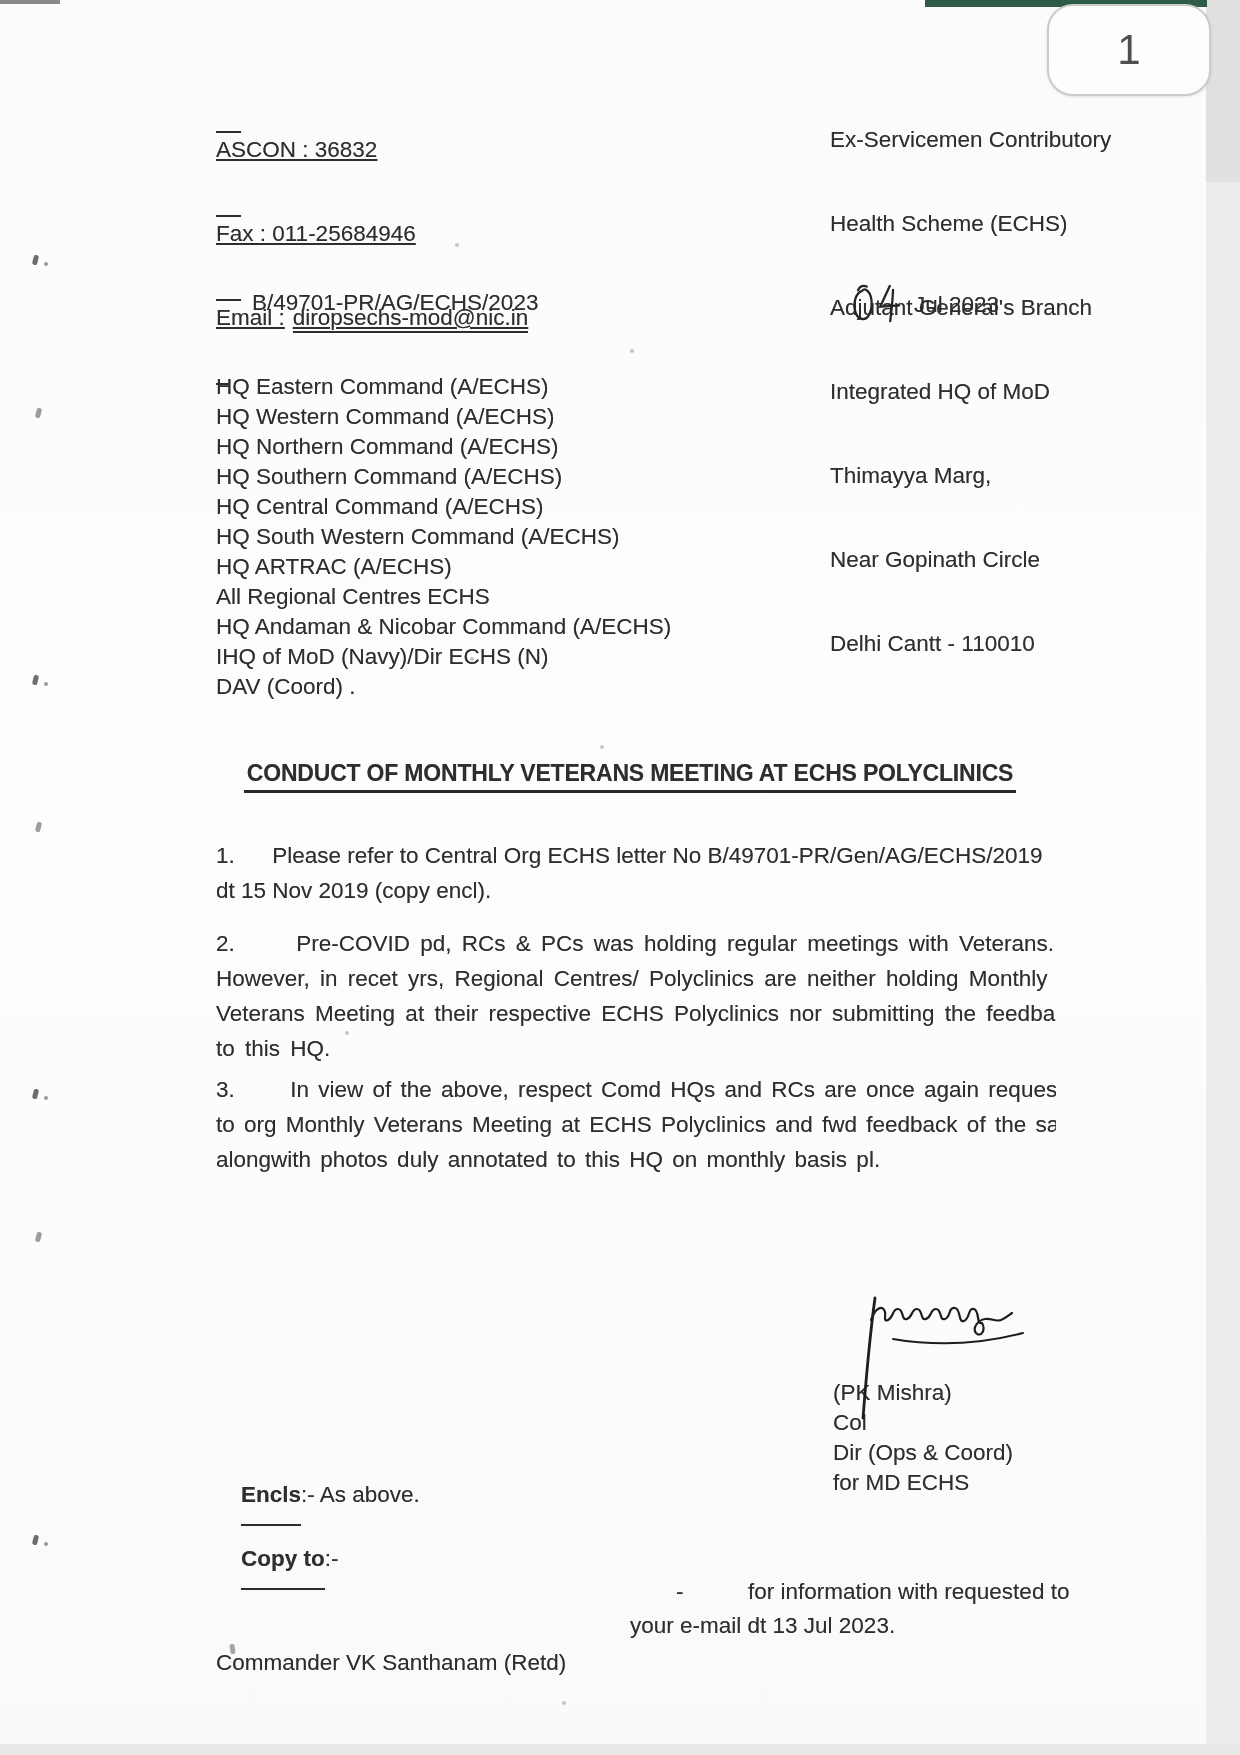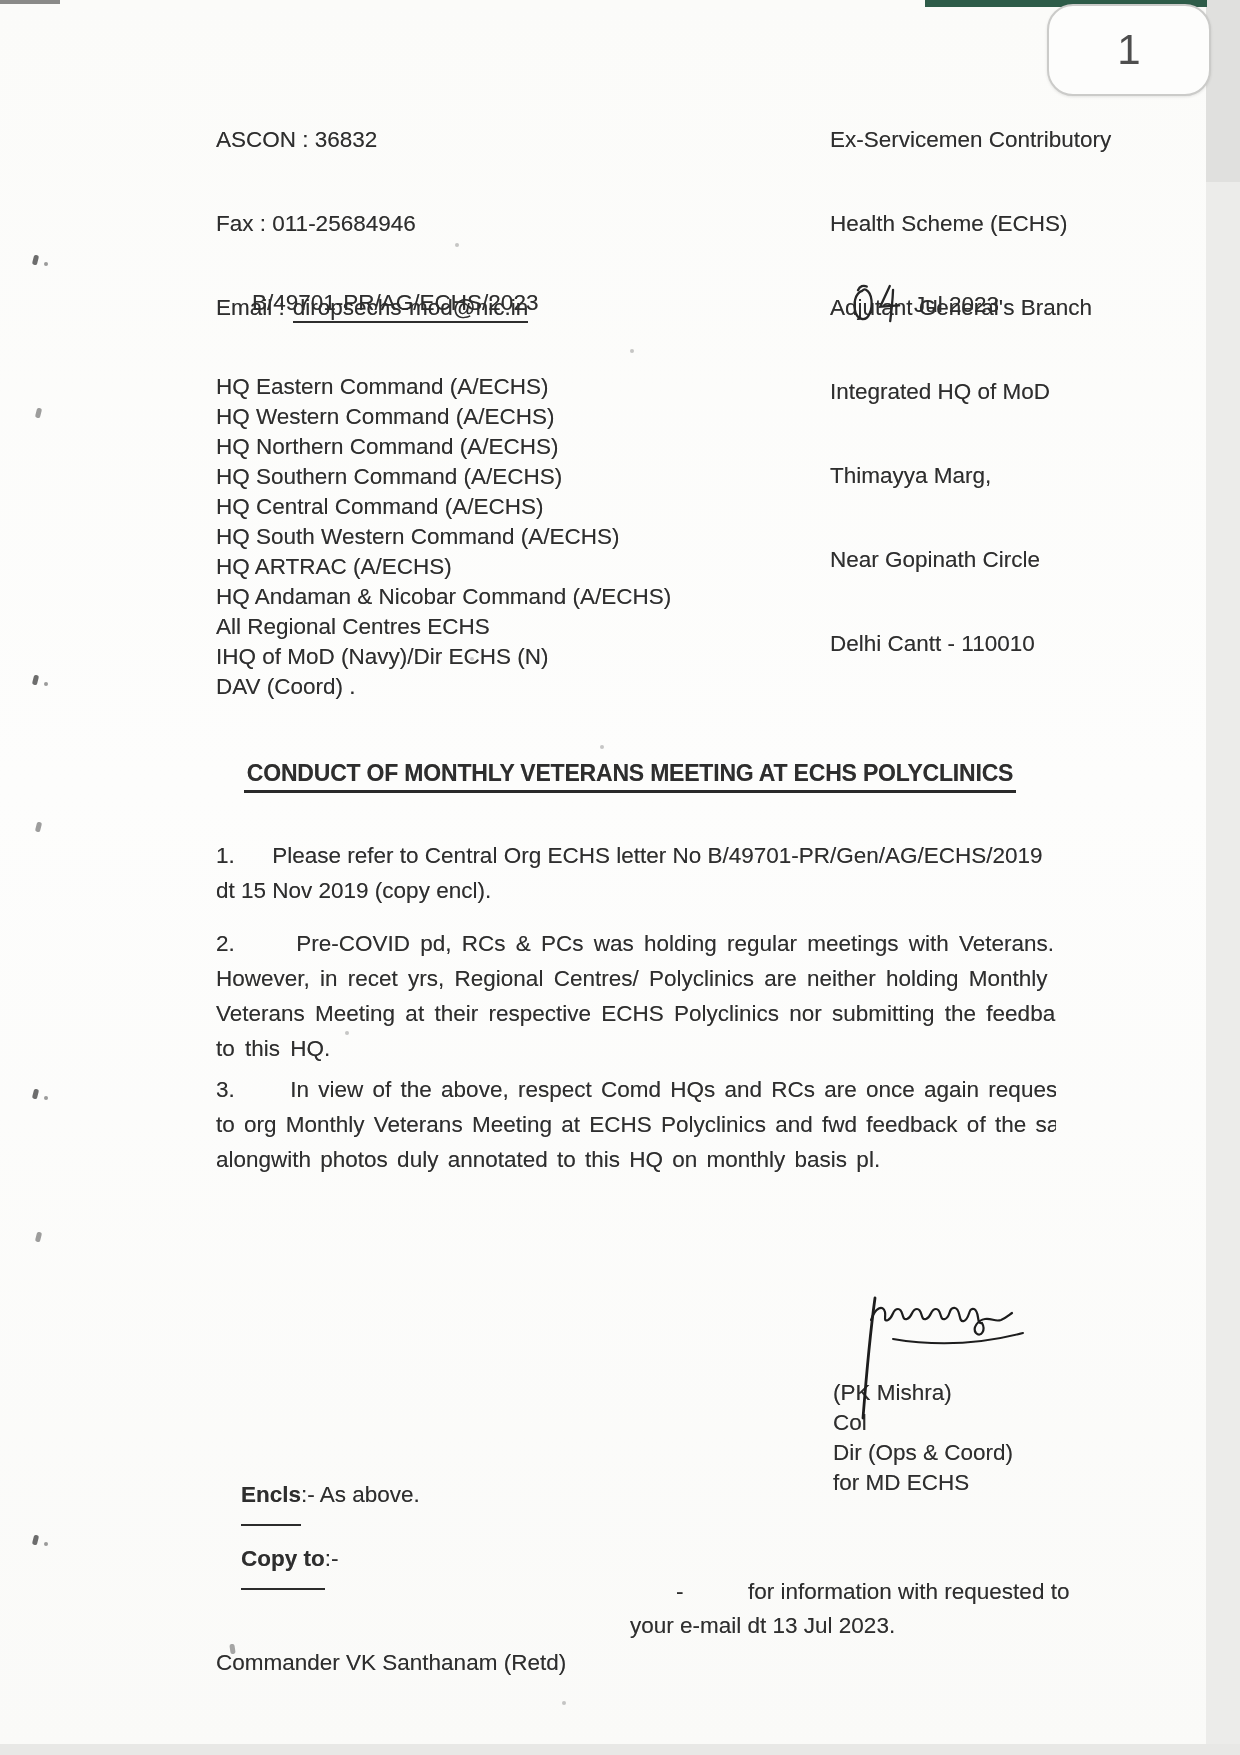--- a/index.html
+++ b/index.html
@@ -23,21 +23,21 @@
   
   .badge{
     left:1047px;top:4px;width:160px;height:88px;
     background:#fdfdfc;border:2px solid #cbcbc9;border-radius:26px;
     box-shadow:0 1px 3px rgba(0,0,0,0.10);
     display:flex;align-items:center;justify-content:center;
     z-index:5;
   }
   .badge span{font-size:42px;color:#4e4e4e;text-shadow:none;}
   
-  .contact{left:216px;top:70px;}
+  .contact{left:216px;top:80px;text-decoration:underline;}
   .letterhead{left:830px;top:70px;z-index:1;}
   .u-email{border-bottom:2px solid #2e2e2e;padding-bottom:1px;}
   .email-label{margin-right:8px;}
   
   .ref{left:216px;top:289px;margin-left:36px;}
   .date-text{left:914px;top:291px;}
   .hand-day{left:846px;top:280px;z-index:2;}
   
   .recipients{left:216px;top:372px;line-height:30px;font-size:22.5px;}
   .recipients div{white-space:pre;}
@@ -116,22 +116,22 @@
   <div class="abs date-text t">Jul 2023</div>
 
   <div class="abs recipients">
     <div>HQ Eastern Command (A/ECHS)</div>
     <div>HQ Western Command (A/ECHS)</div>
     <div>HQ Northern Command (A/ECHS)</div>
     <div>HQ Southern Command (A/ECHS)</div>
     <div>HQ Central Command (A/ECHS)</div>
     <div>HQ South Western Command (A/ECHS)</div>
     <div>HQ ARTRAC (A/ECHS)</div>
+    <div>All Regional Centres ECHS</div>
     <div>HQ Andaman &amp; Nicobar Command (A/ECHS)</div>
-    <div>All Regional Centres ECHS</div>
     <div>IHQ of MoD (Navy)/Dir ECHS (N)</div>
     <div>DAV (Coord) .</div>
   </div>
 
   <div class="abs subject-row">
     <span class="subject">CONDUCT OF MONTHLY VETERANS MEETING AT ECHS POLYCLINICS</span>
   </div>
 
   <div class="abs para p1">
     <div class="bl">1.      Please refer to Central Org ECHS letter No B/49701-PR/Gen/AG/ECHS/2019</div>

